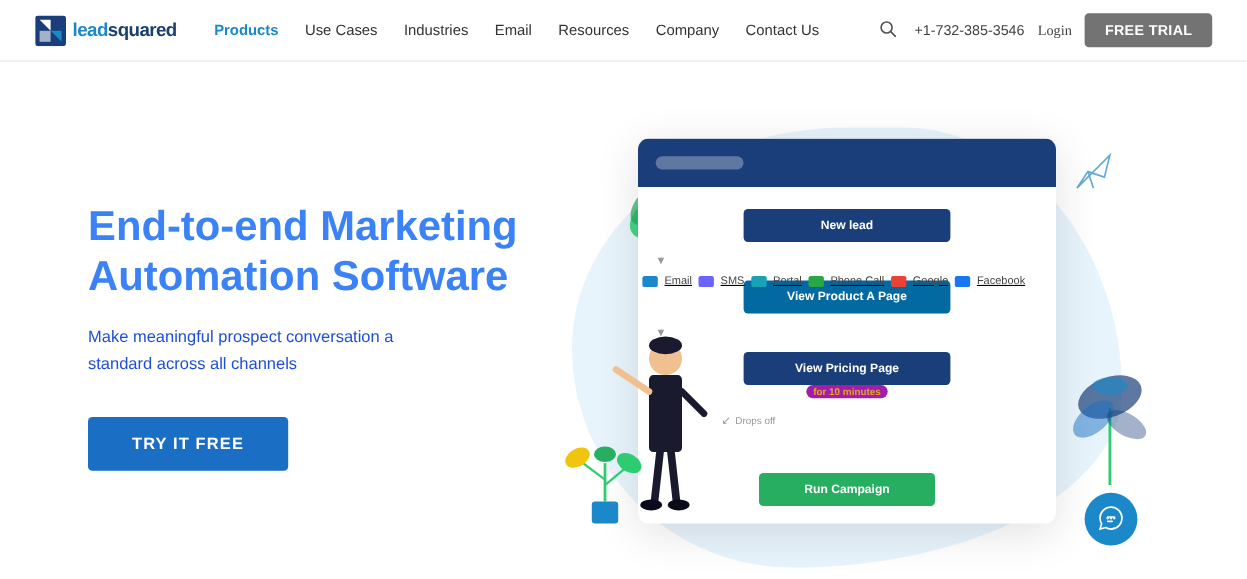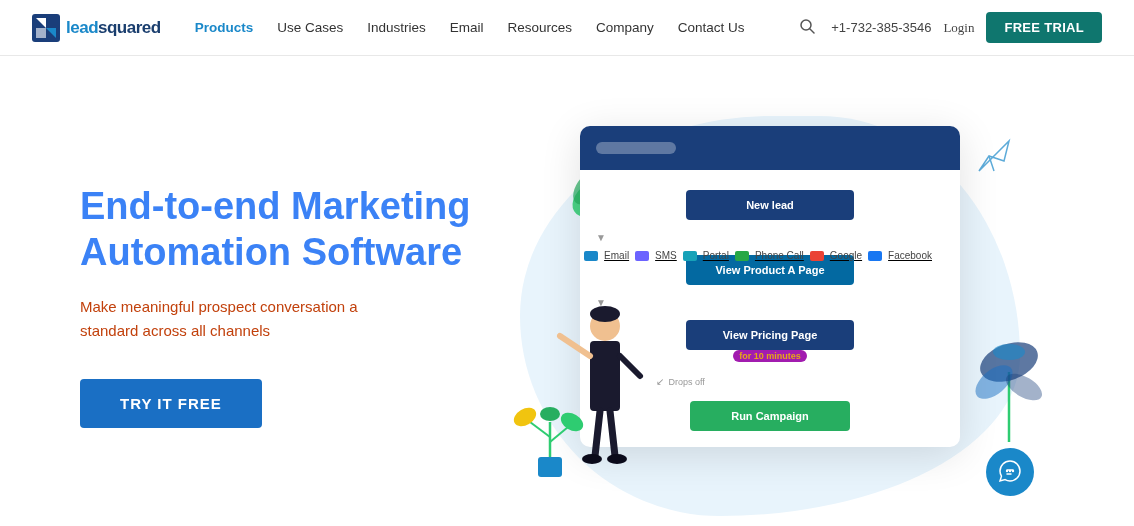--- a/index.html
+++ b/index.html
@@ -68,21 +68,21 @@
     }
     .search-icon-btn {
       background: none;
       border: none;
       cursor: pointer;
       color: #555;
       font-size: 15px;
       padding: 4px;
     }
     .free-trial-btn {
-      background: #0f766e;
+      background: #737373;
       color: #fff;
       border: none;
       padding: 8px 18px;
       border-radius: 4px;
       font-size: 13px;
       font-weight: 700;
       cursor: pointer;
       white-space: nowrap;
       letter-spacing: 0.3px;
       text-align: right;
@@ -104,21 +104,21 @@
     }
     .hero-title {
       font-size: 38px;
       font-weight: 800;
       color: #3b82f6;
       line-height: 1.2;
       margin-bottom: 20px;
     }
     .hero-subtitle {
       font-size: 15px;
-      color: #c2410c;
+      color: #1d4ed8;
       line-height: 1.6;
       margin-bottom: 36px;
       max-width: 340px;
     }
     .try-free-btn {
       background: #1a6fc4;
       color: #fff;
       border: none;
       padding: 16px 40px;
       border-radius: 4px;
@@ -190,26 +190,26 @@
     }
     .flow-block {
       border-radius: 4px;
       height: 30px;
       display: flex;
       align-items: center;
       justify-content: center;
       font-size: 11px;
       font-weight: 600;
       color: #fff;
-      width: 168px;
+      width: 188px;
     }
     .flow-block.new-lead { background: #1a3e7a; }
     .flow-block.view-product { background: #0369a1; }
     .flow-block.view-pricing { background: #1a3e7a; }
-    .flow-block.run-campaign { background: #27ae60; width: 160px; }
+    .flow-block.run-campaign { background: #27ae60; width: 160px; margin-top: 28px; }
     .flow-block-label {
       font-size: 9px;
       color: #e6a817;
       font-weight: 600;
       background: #a21caf;
       border-radius: 8px;
       padding: 1px 6px;
       margin-top: -4px;
     }
     .flow-arrow {

